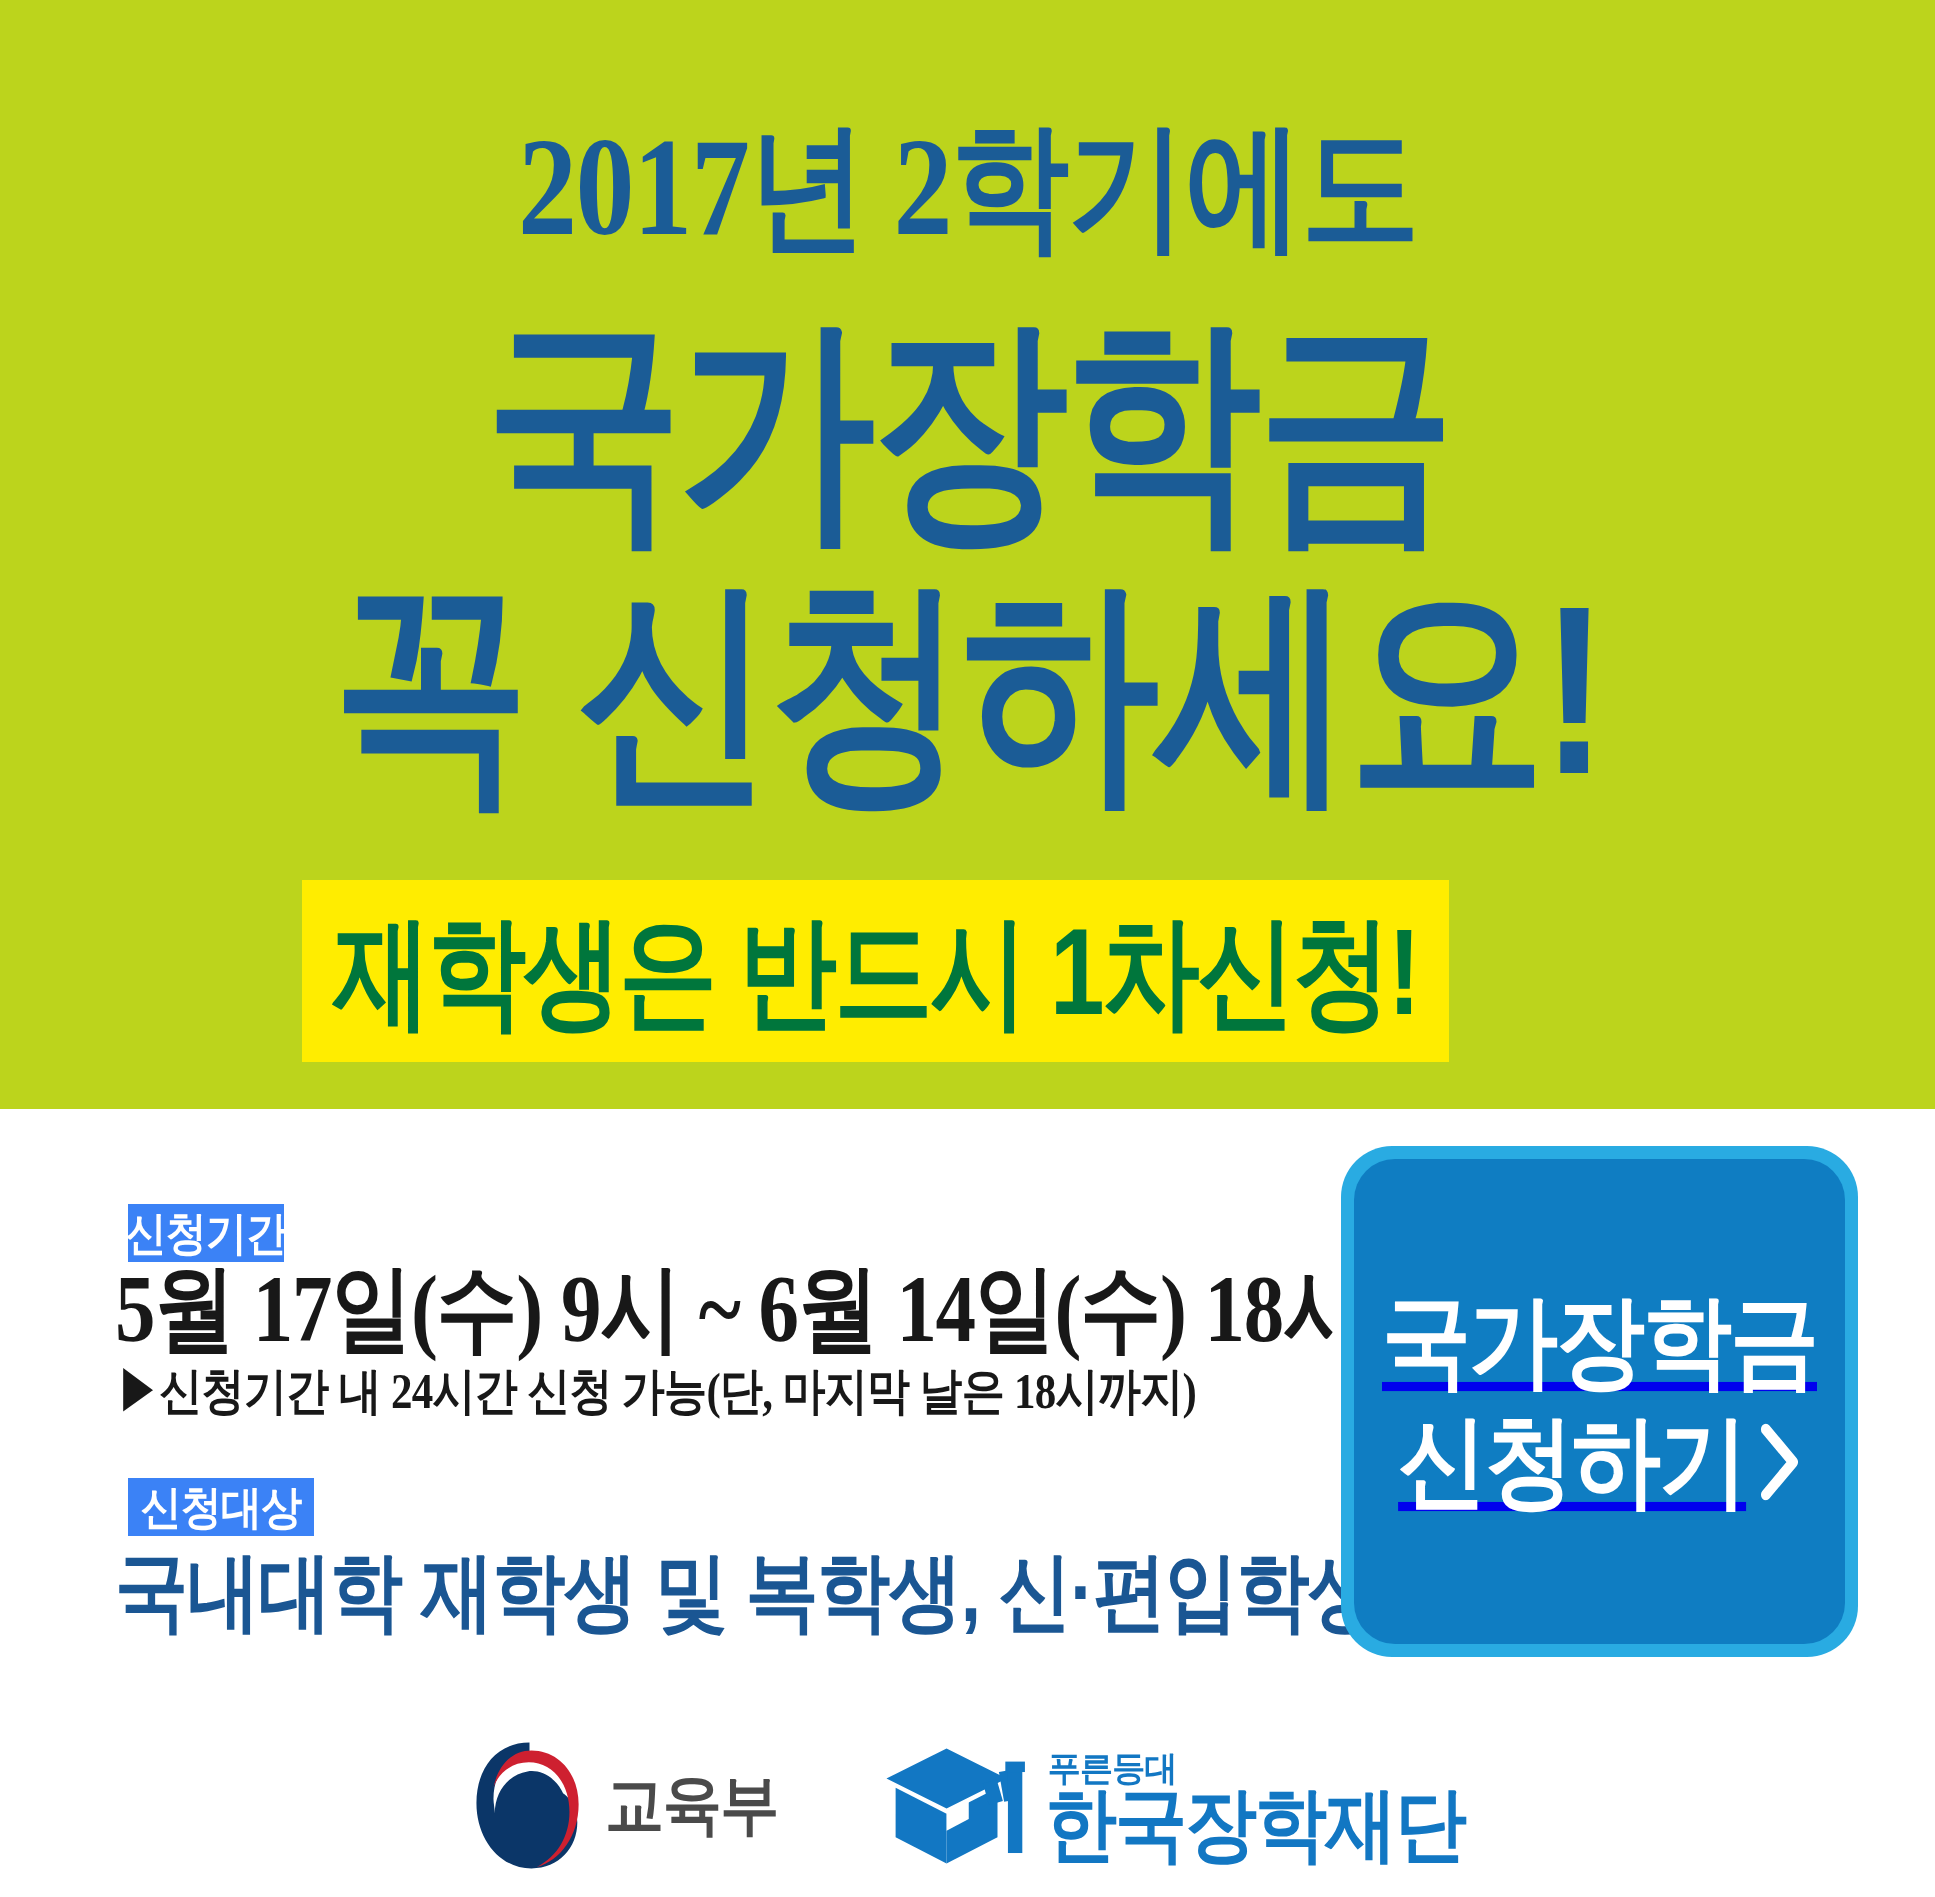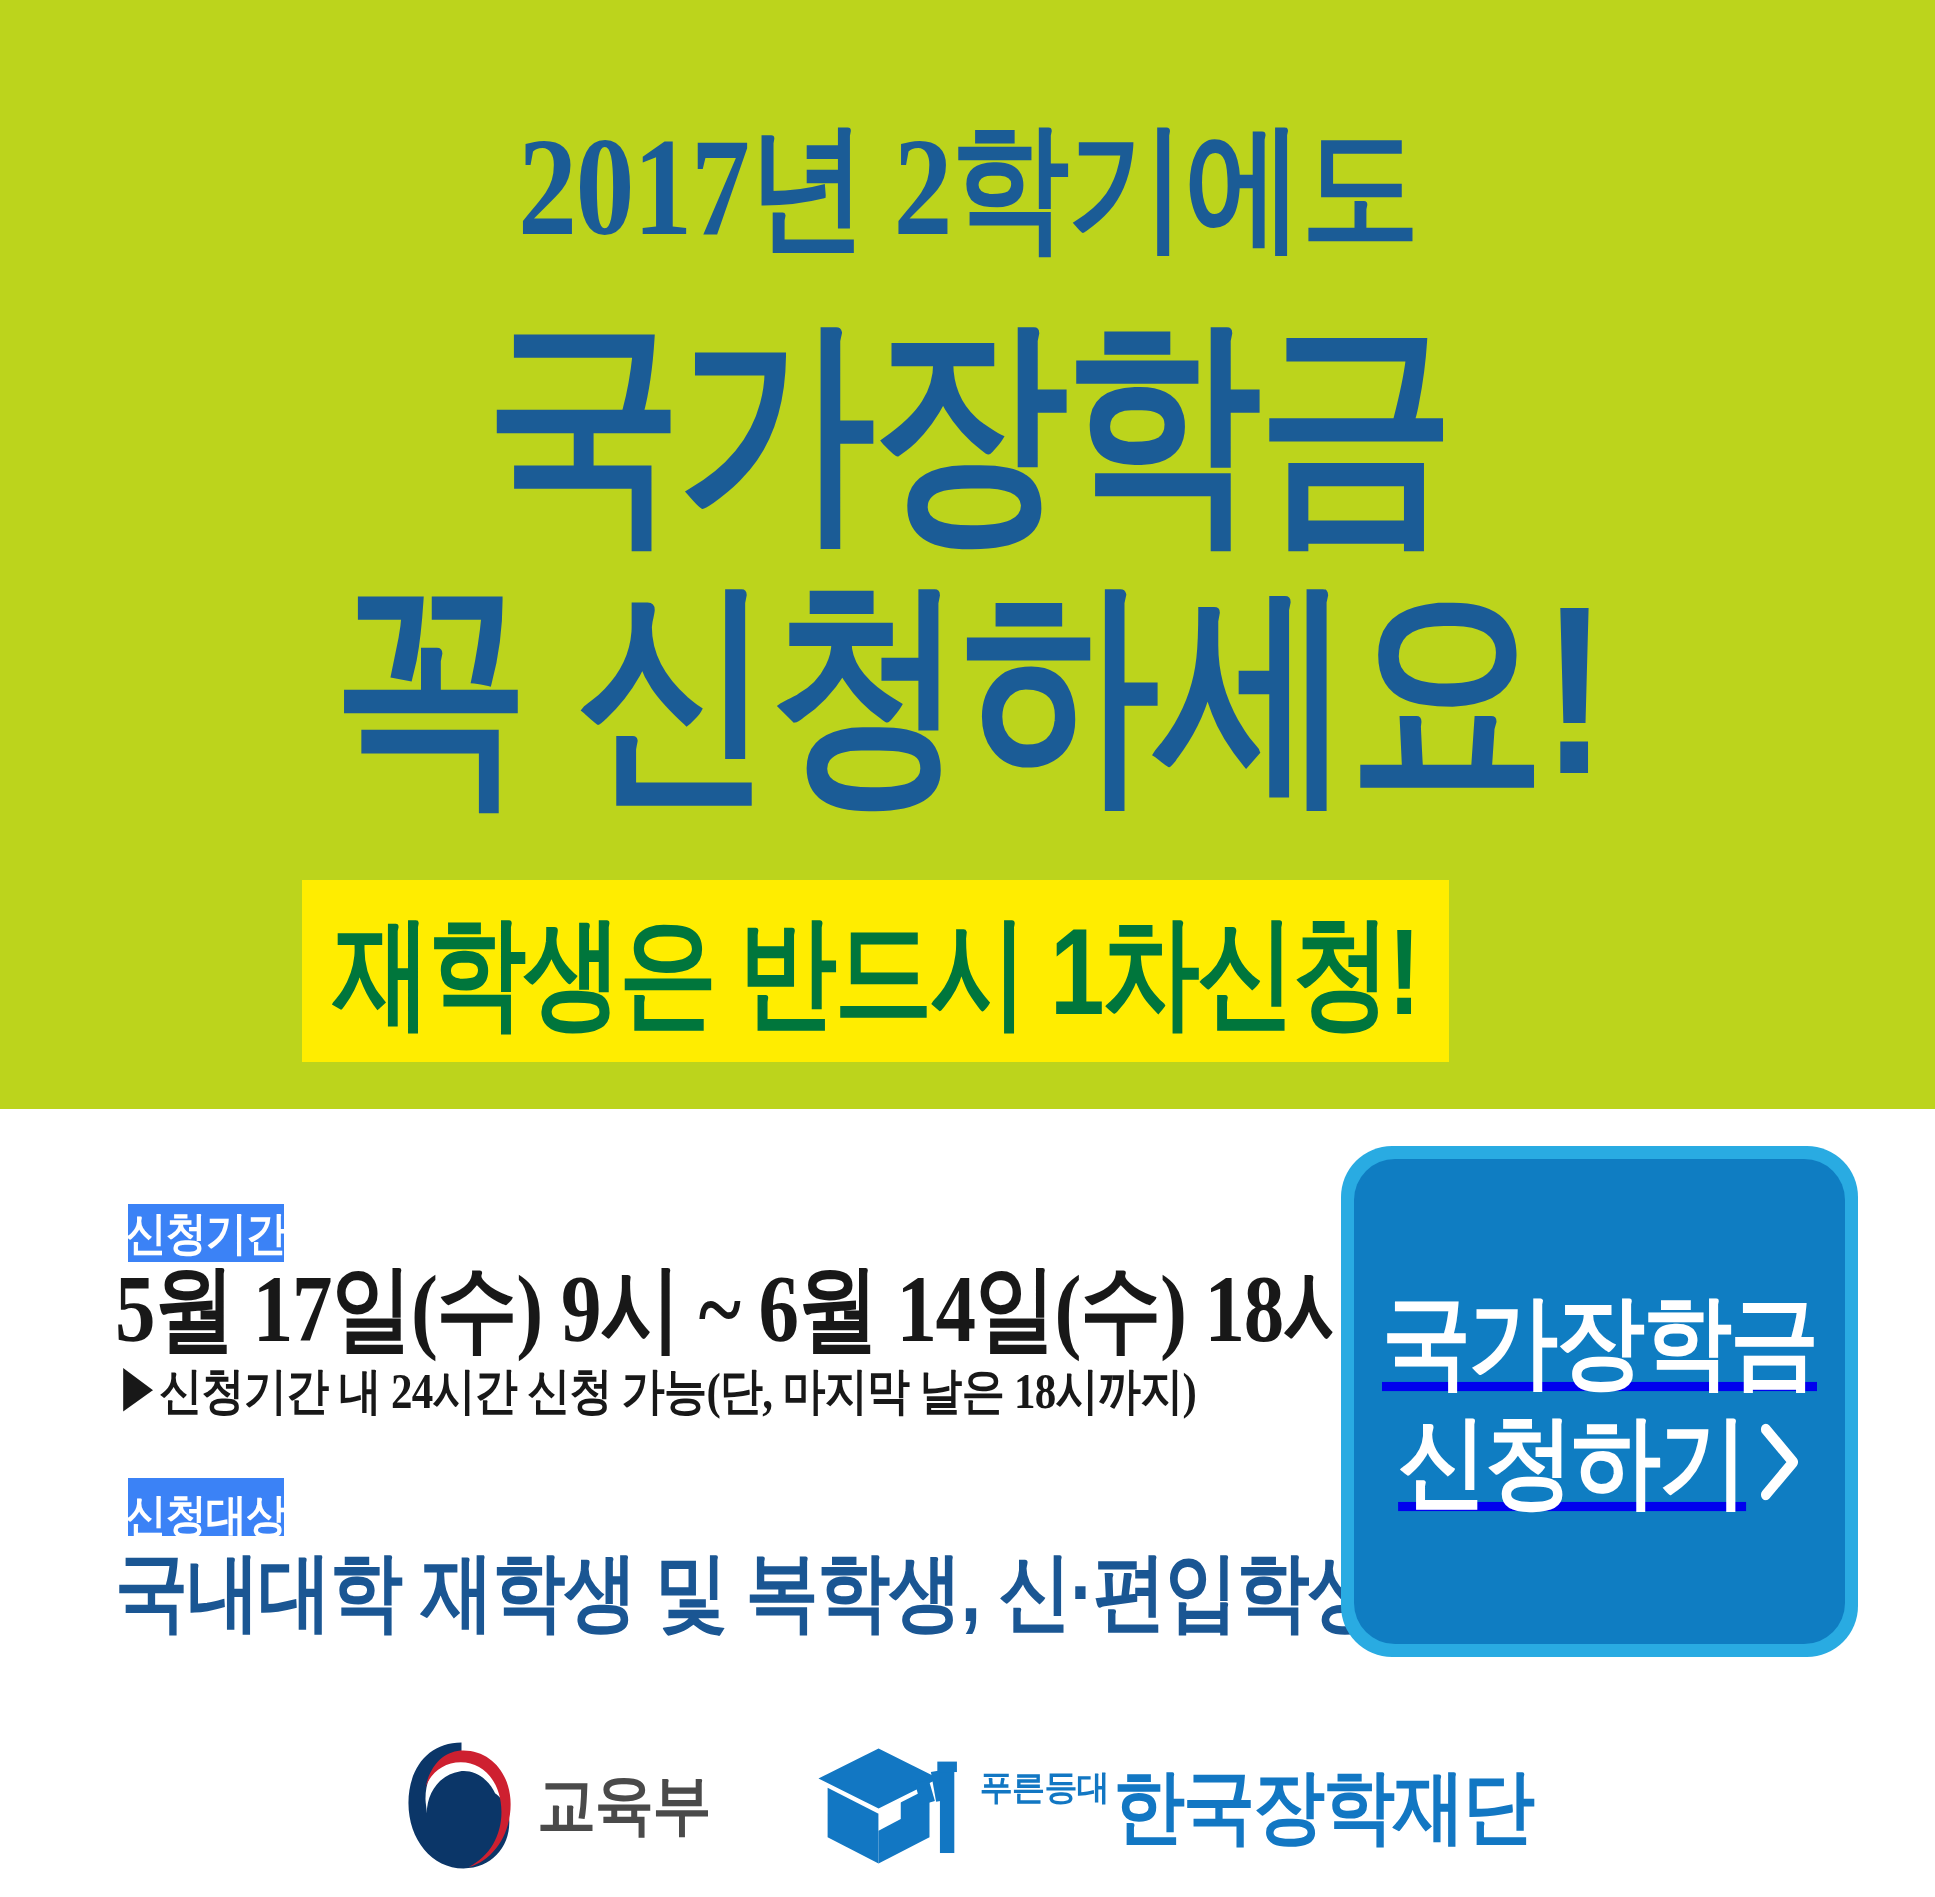--- a/index.html
+++ b/index.html
@@ -123,21 +123,21 @@
     font-weight:bold;
     font-size:41px;
     line-height:1;
     letter-spacing:-0.7px;
     color:#ffffff;
     transform:scaleY(1.12);
     white-space:nowrap;
   }
 
   #badge-period { left:128px; top:75px; width:156px; height:58px; }
-  #badge-target { left:128px; top:349px; width:156px; height:58px;align-items:flex-end; }
+  #badge-target { left:128px; top:349px; width:186px; height:58px; }
 
   
   #period-value {
     position:absolute;
     left:115px; top:153px;
     font-family:"Liberation Serif", serif;
     font-weight:bold;
     font-size:81px;
     line-height:1.0;
     letter-spacing:-1.3px;
@@ -244,20 +244,21 @@
     letter-spacing:-1.3px;
     color:#4A4A4A;
     transform:scaleY(1.1);
     white-space:nowrap;
   }
 
   #kosaf-mark { width:142px; height:128px; flex:none; }
 
   #kosaf-wordmark {
     display:flex;
+    flex-direction:column;
     align-items:flex-start;
     gap:3.9px;
   }
   #kosaf-tagline {
     font-family:"Liberation Sans", sans-serif;
     font-weight:bold;
     font-size:33px;
     line-height:1;
     letter-spacing:-0.7px;
     color:#1277C3;

